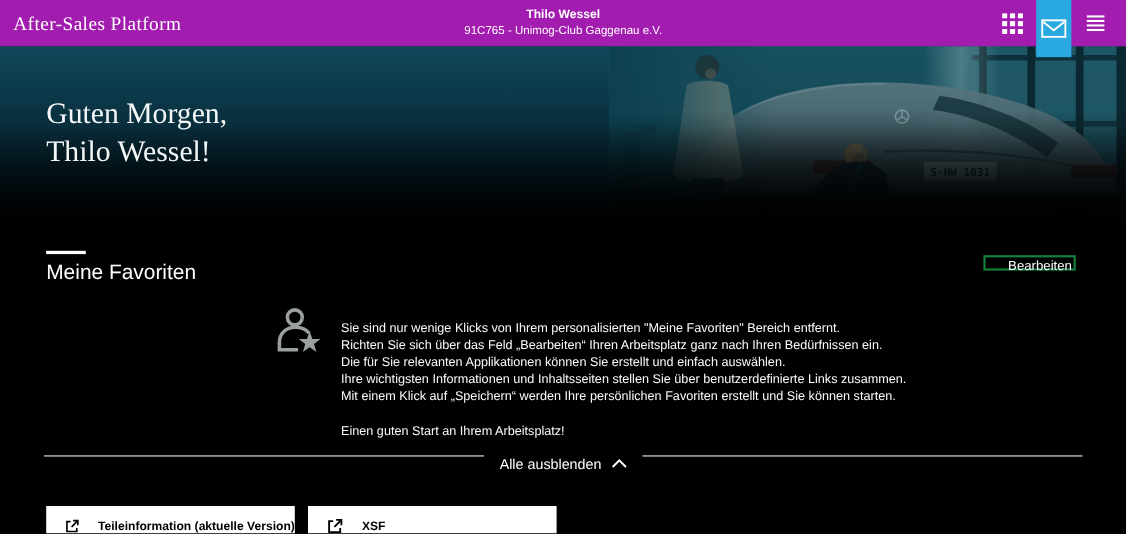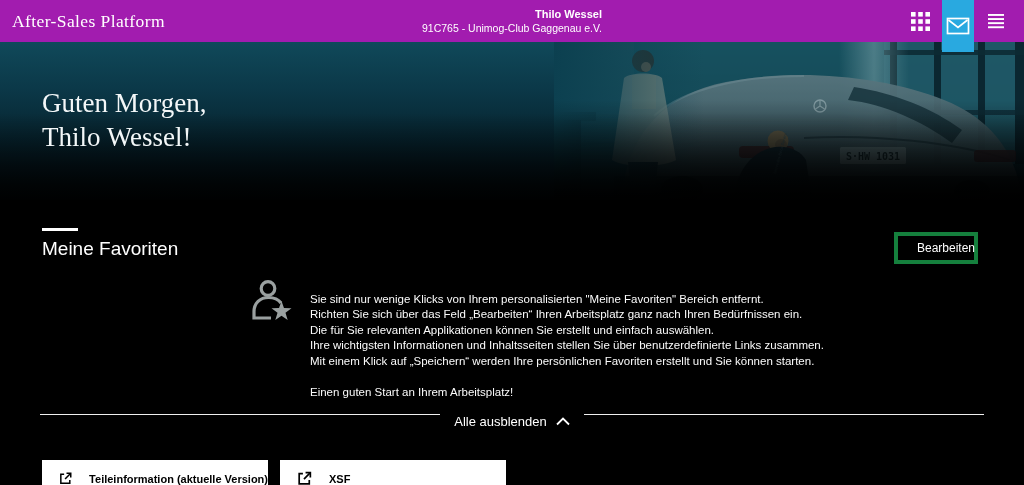--- a/index.html
+++ b/index.html
@@ -3,41 +3,41 @@
 <meta charset="utf-8">
 <style>
   * { margin:0; padding:0; box-sizing:border-box; }
   html,body { background:#000; }
   body { font-family:"Liberation Sans", sans-serif; }
   .stage { position:relative; width:1024px; height:485px; background:#000; overflow:hidden; }
 
   
   .hdr { position:absolute; top:0; left:0; width:1024px; height:42px; background:#a21caf; display:flex; align-items:center; z-index:40; }
   .app-title { margin-left:12px; font-family:"Liberation Serif", serif; font-size:17.5px; font-weight:400; color:#fff; letter-spacing:.4px; cursor:pointer; }
-  .user-block { position:absolute; left:50%; top:50%; transform:translate(-50%,-50%); text-align:right; color:#fff; line-height:1.25; }
+  .user-block { position:absolute; left:50%; top:50%; transform:translate(-50%,-50%); text-align:center; color:#fff; line-height:1.25; }
   .user-name { font-size:11px; font-weight:bold; }
   .user-org { font-size:10.5px; }
   .hdr-icons { position:absolute; right:6px; top:0; height:42px; display:flex; align-items:center; }
   .icon-btn { width:44px; height:42px; display:flex; align-items:center; justify-content:center; background:transparent; border:none; cursor:pointer; }
   .icon-btn.mail { width:32px; height:52px; align-self:flex-start; background:var(--accent,#29a9e0); }
 
   
   .hero { position:absolute; top:42px; left:0; width:1024px; height:158px;
           background:linear-gradient(180deg,#10495a 0%, #0b3848 30%, #06222d 65%, #020a0e 100%); }
   .hero-photo { position:absolute; top:0; right:0; width:470px; height:158px; }
   .hero::after { content:""; position:absolute; inset:0;
           background:linear-gradient(180deg, rgba(0,0,0,0) 45%, rgba(0,0,0,.55) 78%, rgba(0,0,0,.92) 100%); pointer-events:none; }
   .greeting { position:absolute; left:42px; top:44px; z-index:5; color:#f3f7f8;
           font-family:"Liberation Serif", serif; font-weight:400; font-size:27px; line-height:34px; }
 
   
   .fav { position:absolute; top:200px; left:0; width:1024px; height:285px; background:#000; color:#fff; }
   .accent-bar { position:absolute; left:42px; top:28px; width:36px; height:3px; background:#fff; }
   .fav-title { position:absolute; left:42px; top:38px; font-size:19px; font-weight:400; color:#fff; }
-  .edit-btn { position:absolute; right:46px; top:32px; width:84px; height:32px; background:#000; border:4px solid #15803d; color:#fff; font-size:12px; font-family:inherit; cursor:pointer;padding-left:19px; }
+  .edit-btn { position:absolute; right:46px; top:32px; width:84px; height:14px; background:#000; border:2px solid #15803d; color:#fff; font-size:12px; font-family:inherit; cursor:pointer;padding-left:19px; }
   .welcome { position:absolute; left:247px; top:76px; display:flex; gap:17px; }
   .welcome-icon { flex:0 0 46px; }
   .welcome-text { font-size:11.5px; line-height:15.6px; color:#fbfbfb; white-space:nowrap; }
 
   .collapse-row { position:absolute; left:40px; right:40px; top:214px; display:flex; align-items:flex-start; gap:14px; }
   .rule { flex:1; height:1px; background:#efefef; }
   .collapse-toggle { display:flex; align-items:center; gap:9px; cursor:pointer; }
   .collapse-label { font-size:13px; color:#fff; }
 
   .cards { position:absolute; left:42px; top:240px; display:flex; gap:12px;margin-top:20px; }

